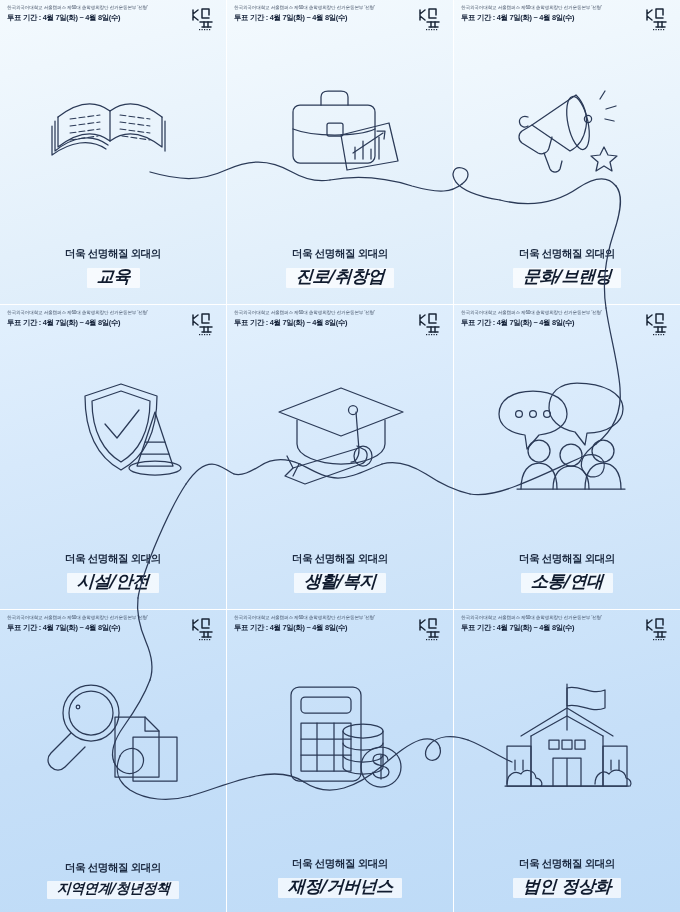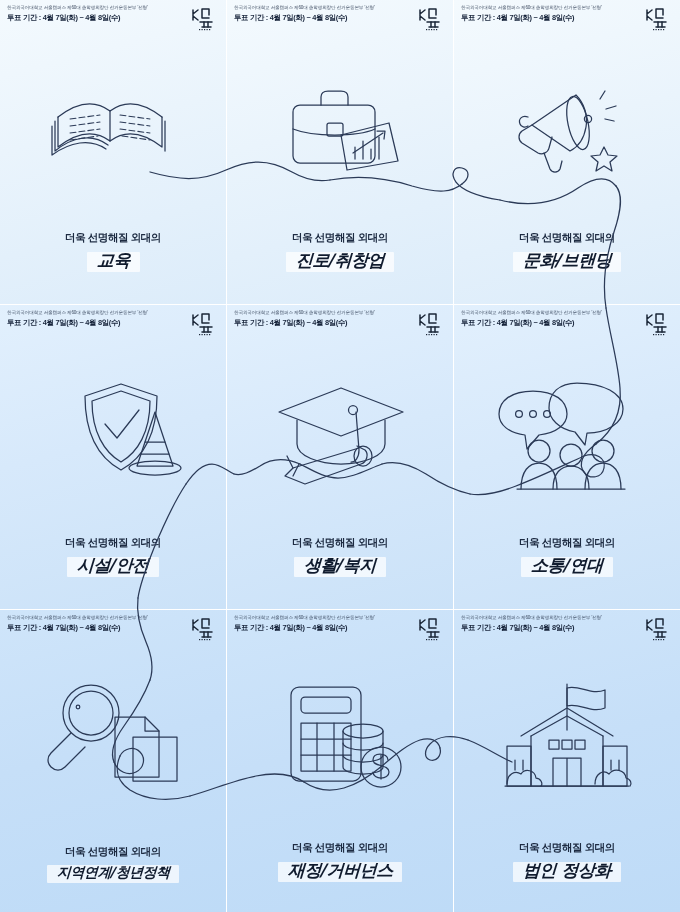--- a/index.html
+++ b/index.html
@@ -65,21 +65,21 @@
     left:0;right:0;top:34px;
     height:190px;
     display:flex;
     align-items:center;
     justify-content:center;
   }
   .illus svg{display:block;overflow:visible;}
 
   .caption{
     position:absolute;
-    left:0;right:0;bottom:30px;
+    left:0;right:0;bottom:14px;
     text-align:center;
   }
   .cap-small{
     font-size:10.5px;
     font-weight:700;
     color:#1d2b42;
     letter-spacing:-0.4px;
     margin-bottom:3px;
   }
   .cap-key-wrap{

